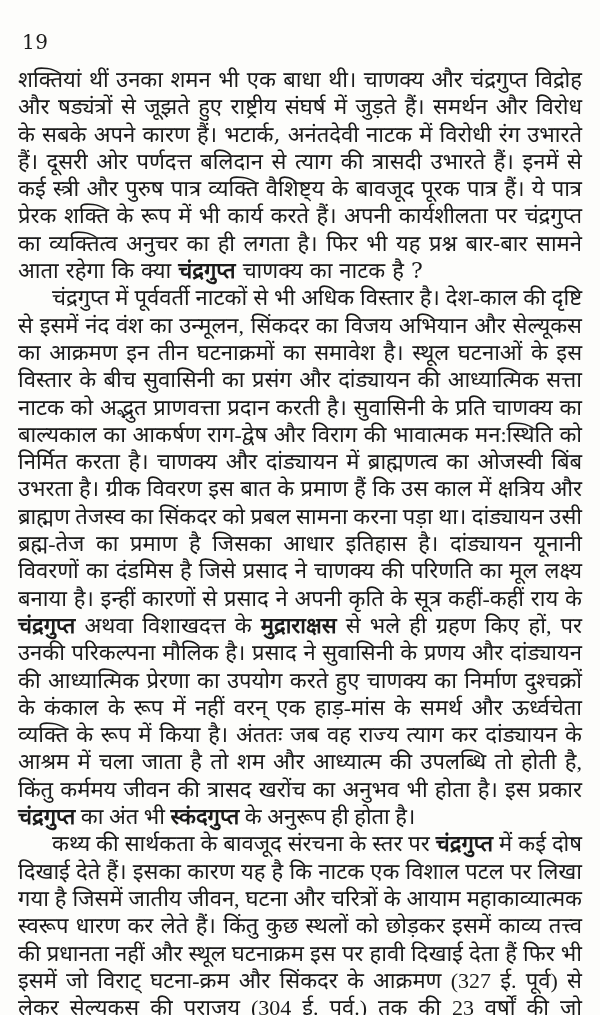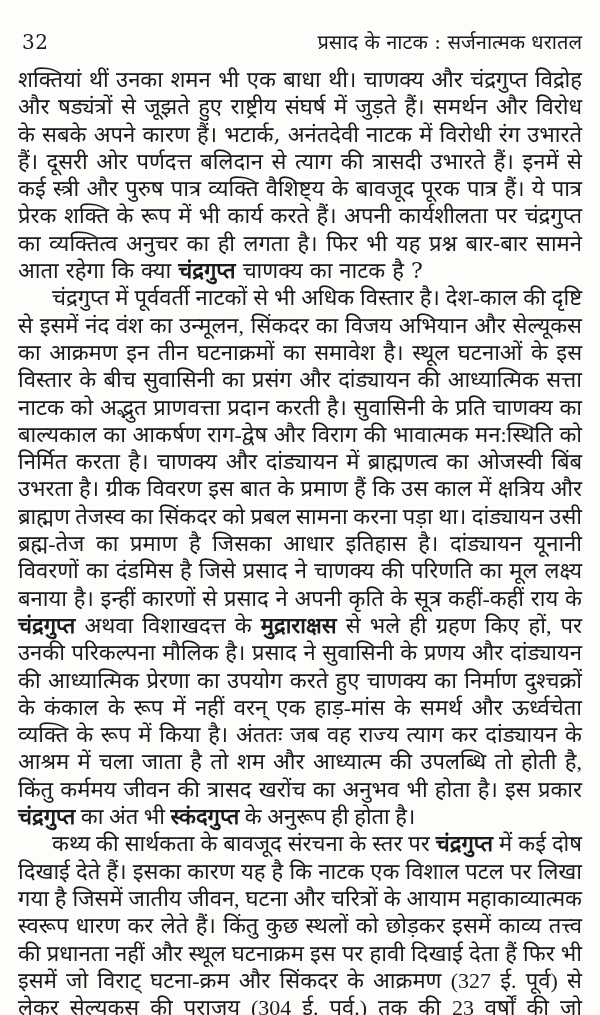--- a/index.html
+++ b/index.html
@@ -50,21 +50,20 @@
   }
   .bold {
     font-weight: bold;
   }
 </style>
 </head>
 <body>
 
 <div class="page">
   <div class="header">
-    <span class="page-number">32</span>
-    <span class="running-title">प्रसाद के नाटक : सर्जनात्मक धरातल</span>
+    <span class="page-number">19</span>
   </div>
   <div class="body-text">
       <p class="para"><span>शक्तियां थीं उनका शमन भी एक बाधा थी। चाणक्य और चंद्रगुप्त विद्रोह और षड्यंत्रों से जूझते हुए राष्ट्रीय संघर्ष में जुड़ते हैं। समर्थन और विरोध के सबके अपने कारण हैं। भटार्क, अनंतदेवी नाटक में विरोधी रंग उभारते हैं। दूसरी ओर पर्णदत्त बलिदान से त्याग की त्रासदी उभारते हैं। इनमें से कई स्त्री और पुरुष पात्र व्यक्ति वैशिष्ट्य के बावजूद पूरक पात्र हैं। ये पात्र प्रेरक शक्ति के रूप में भी कार्य करते हैं। अपनी कार्यशीलता पर चंद्रगुप्त का व्यक्तित्व अनुचर का ही लगता है। फिर भी यह प्रश्न बार-बार सामने आता रहेगा कि क्या </span><span class="bold">चंद्रगुप्त</span><span> चाणक्य का नाटक है ?</span></p>
       <p class="para indent"><span>चंद्रगुप्त में पूर्ववर्ती नाटकों से भी अधिक विस्तार है। देश-काल की दृष्टि से इसमें नंद वंश का उन्मूलन, सिंकदर का विजय अभियान और सेल्यूकस का आक्रमण इन तीन घटनाक्रमों का समावेश है। स्थूल घटनाओं के इस विस्तार के बीच सुवासिनी का प्रसंग और दांड्यायन की आध्यात्मिक सत्ता नाटक को अद्भुत प्राणवत्ता प्रदान करती है। सुवासिनी के प्रति चाणक्य का बाल्यकाल का आकर्षण राग-द्वेष और विराग की भावात्मक मन:स्थिति को निर्मित करता है। चाणक्य और दांड्यायन में ब्राह्मणत्व का ओजस्वी बिंब उभरता है। ग्रीक विवरण इस बात के प्रमाण हैं कि उस काल में क्षत्रिय और ब्राह्मण तेजस्व का सिंकदर को प्रबल सामना करना पड़ा था। दांड्यायन उसी ब्रह्म-तेज का प्रमाण है जिसका आधार इतिहास है। दांड्यायन यूनानी विवरणों का दंडमिस  है जिसे प्रसाद ने चाणक्य की परिणति का मूल लक्ष्य बनाया है। इन्हीं कारणों से प्रसाद ने अपनी कृति के सूत्र कहीं-कहीं राय के </span><span class="bold">चंद्रगुप्त</span><span> अथवा विशाखदत्त के </span><span class="bold">मुद्राराक्षस</span><span> से भले ही ग्रहण किए हों, पर उनकी परिकल्पना मौलिक है। प्रसाद ने सुवासिनी के प्रणय और दांड्यायन की आध्यात्मिक प्रेरणा का उपयोग करते हुए चाणक्य का निर्माण दुश्चक्रों के कंकाल के रूप में नहीं वरन् एक हाड़-मांस के समर्थ और ऊर्ध्वचेता व्यक्ति के रूप में किया है। अंततः जब वह राज्य त्याग कर दांड्यायन के आश्रम में चला जाता है तो शम और आध्यात्म की उपलब्धि तो होती है, किंतु कर्ममय जीवन की त्रासद खरोंच का अनुभव भी होता है। इस प्रकार </span><span class="bold">चंद्रगुप्त</span><span> का अंत भी </span><span class="bold">स्कंदगुप्त</span><span> के अनुरूप ही होता है।</span></p>
       <p class="para indent"><span>कथ्य की सार्थकता के बावजूद संरचना के स्तर पर </span><span class="bold">चंद्रगुप्त</span><span> में कई दोष दिखाई देते हैं। इसका कारण यह है कि नाटक एक विशाल पटल पर लिखा गया है जिसमें जातीय जीवन, घटना और चरित्रों के आयाम महाकाव्यात्मक स्वरूप धारण कर लेते हैं। किंतु कुछ स्थलों को छोड़कर इसमें काव्य तत्त्व की प्रधानता नहीं और स्थूल घटनाक्रम इस पर हावी दिखाई देता हैं फिर भी इसमें जो विराट् घटना-क्रम और सिंकदर के आक्रमण (327 ई. पूर्व) से लेकर सेल्युकस की पराजय (304 ई. पूर्व.) तक की 23 वर्षों की जो कालावधि समाहित की गई है</span></p>
     </div>
 </div>
 
 </body></html>

